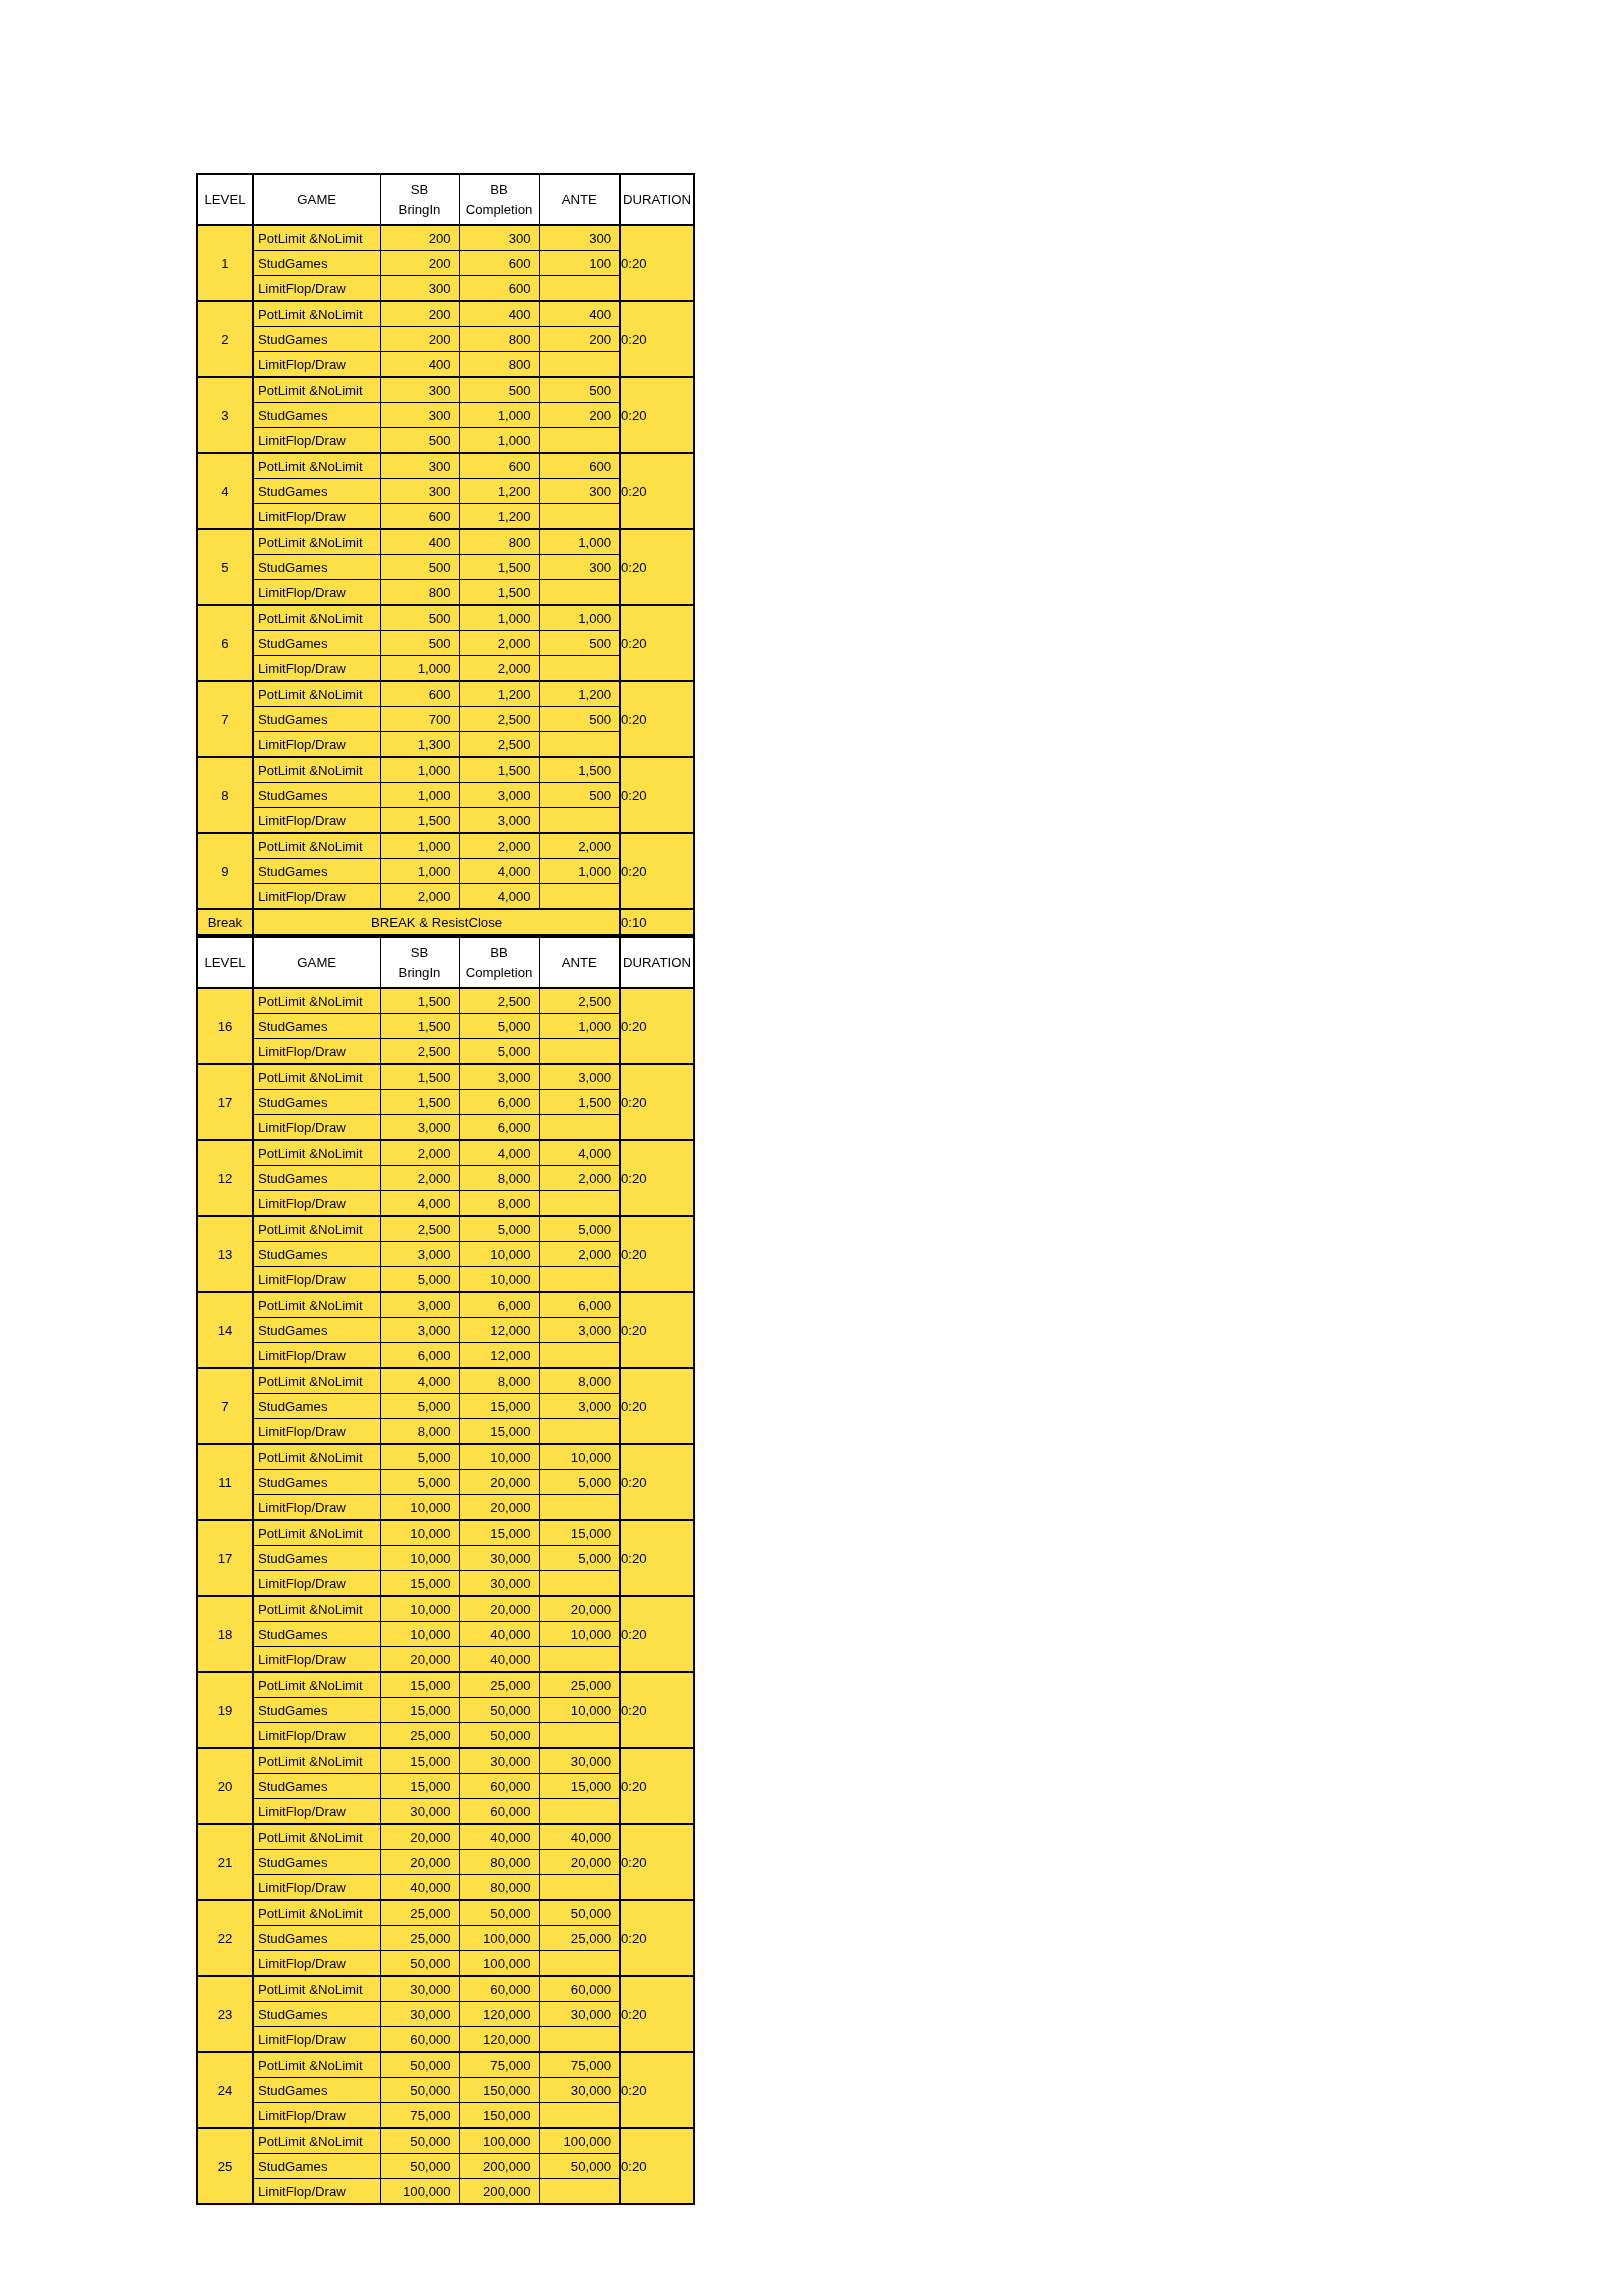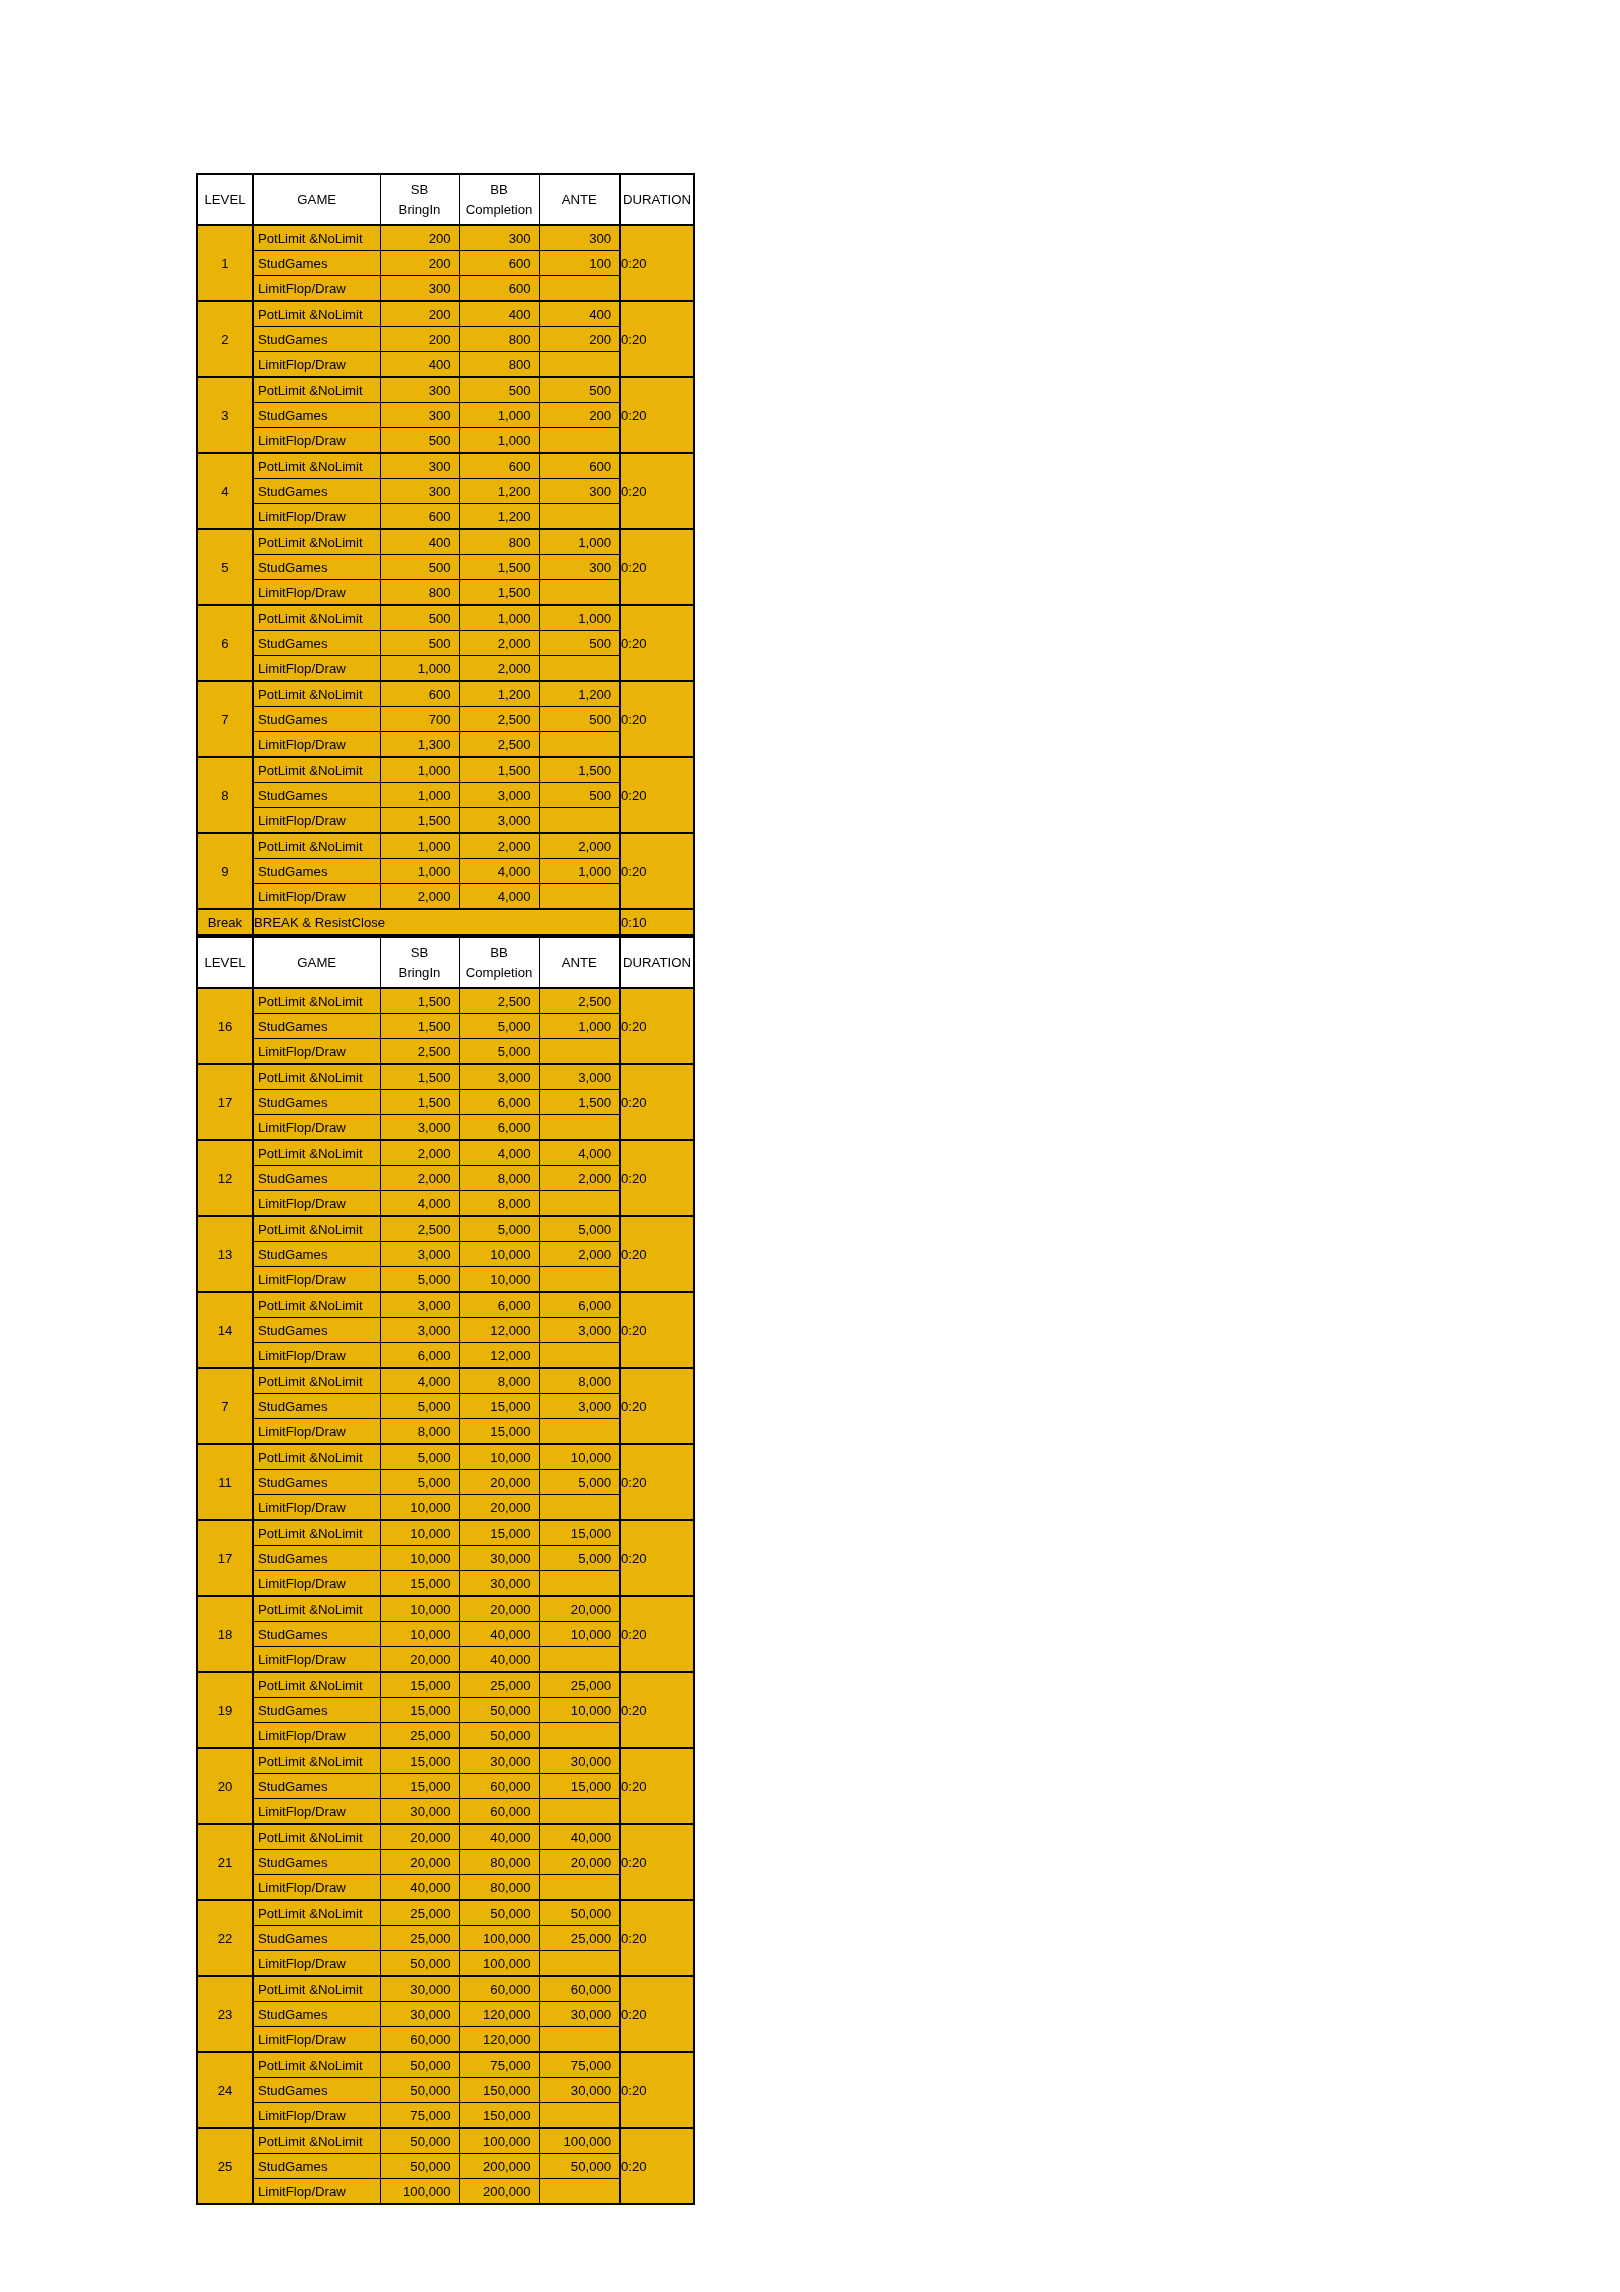--- a/index.html
+++ b/index.html
@@ -13,21 +13,21 @@
     position: relative;
     font-family: "Liberation Sans", "DejaVu Sans", sans-serif;
     color: #000000;
   }
   .structure-table {
     position: absolute;
     left: 196px;
     border-collapse: collapse;
     table-layout: fixed;
     font-size: 13.2px;
-    background: #eab308;
+    background: #fde047;
   }
   .structure-table.t1 { top: 173px; }
   .structure-table.t2 { top: 936px; }
 
   .structure-table, .structure-table th, .structure-table td {
     border: 1px solid #000000;
   }
   .structure-table { border: 2px solid #000000; }
   .structure-table thead { border-bottom: 2px solid #000000; }
   .structure-table tbody.level-block { border-top: 2.9px double #000000; }
@@ -45,21 +45,21 @@
     height: 24px;
     padding: 0;
     vertical-align: middle;
     overflow: hidden;
     white-space: nowrap;
   }
   td.c-level   { text-align: center; border-right: 2px solid #000; }
   td.c-game    { text-align: left;  padding-left: 3.9px; }
   td.c-num     { text-align: right; padding-right: 7.8px; }
   td.c-dur     { text-align: left; border-left: 2px solid #000; }
-  td.c-break   { text-align: left; }
+  td.c-break   { text-align: center; }
   th.h-level   { border-right: 2px solid #000; }
   th.h-dur     { border-left: 2px solid #000; }
 
   col.col-level { width: 56px; }
   col.col-game  { width: 127px; }
   col.col-sb    { width: 79px; }
   col.col-bb    { width: 80px; }
   col.col-ante  { width: 81px; }
   col.col-dur   { width: 74px; }
 </style>

